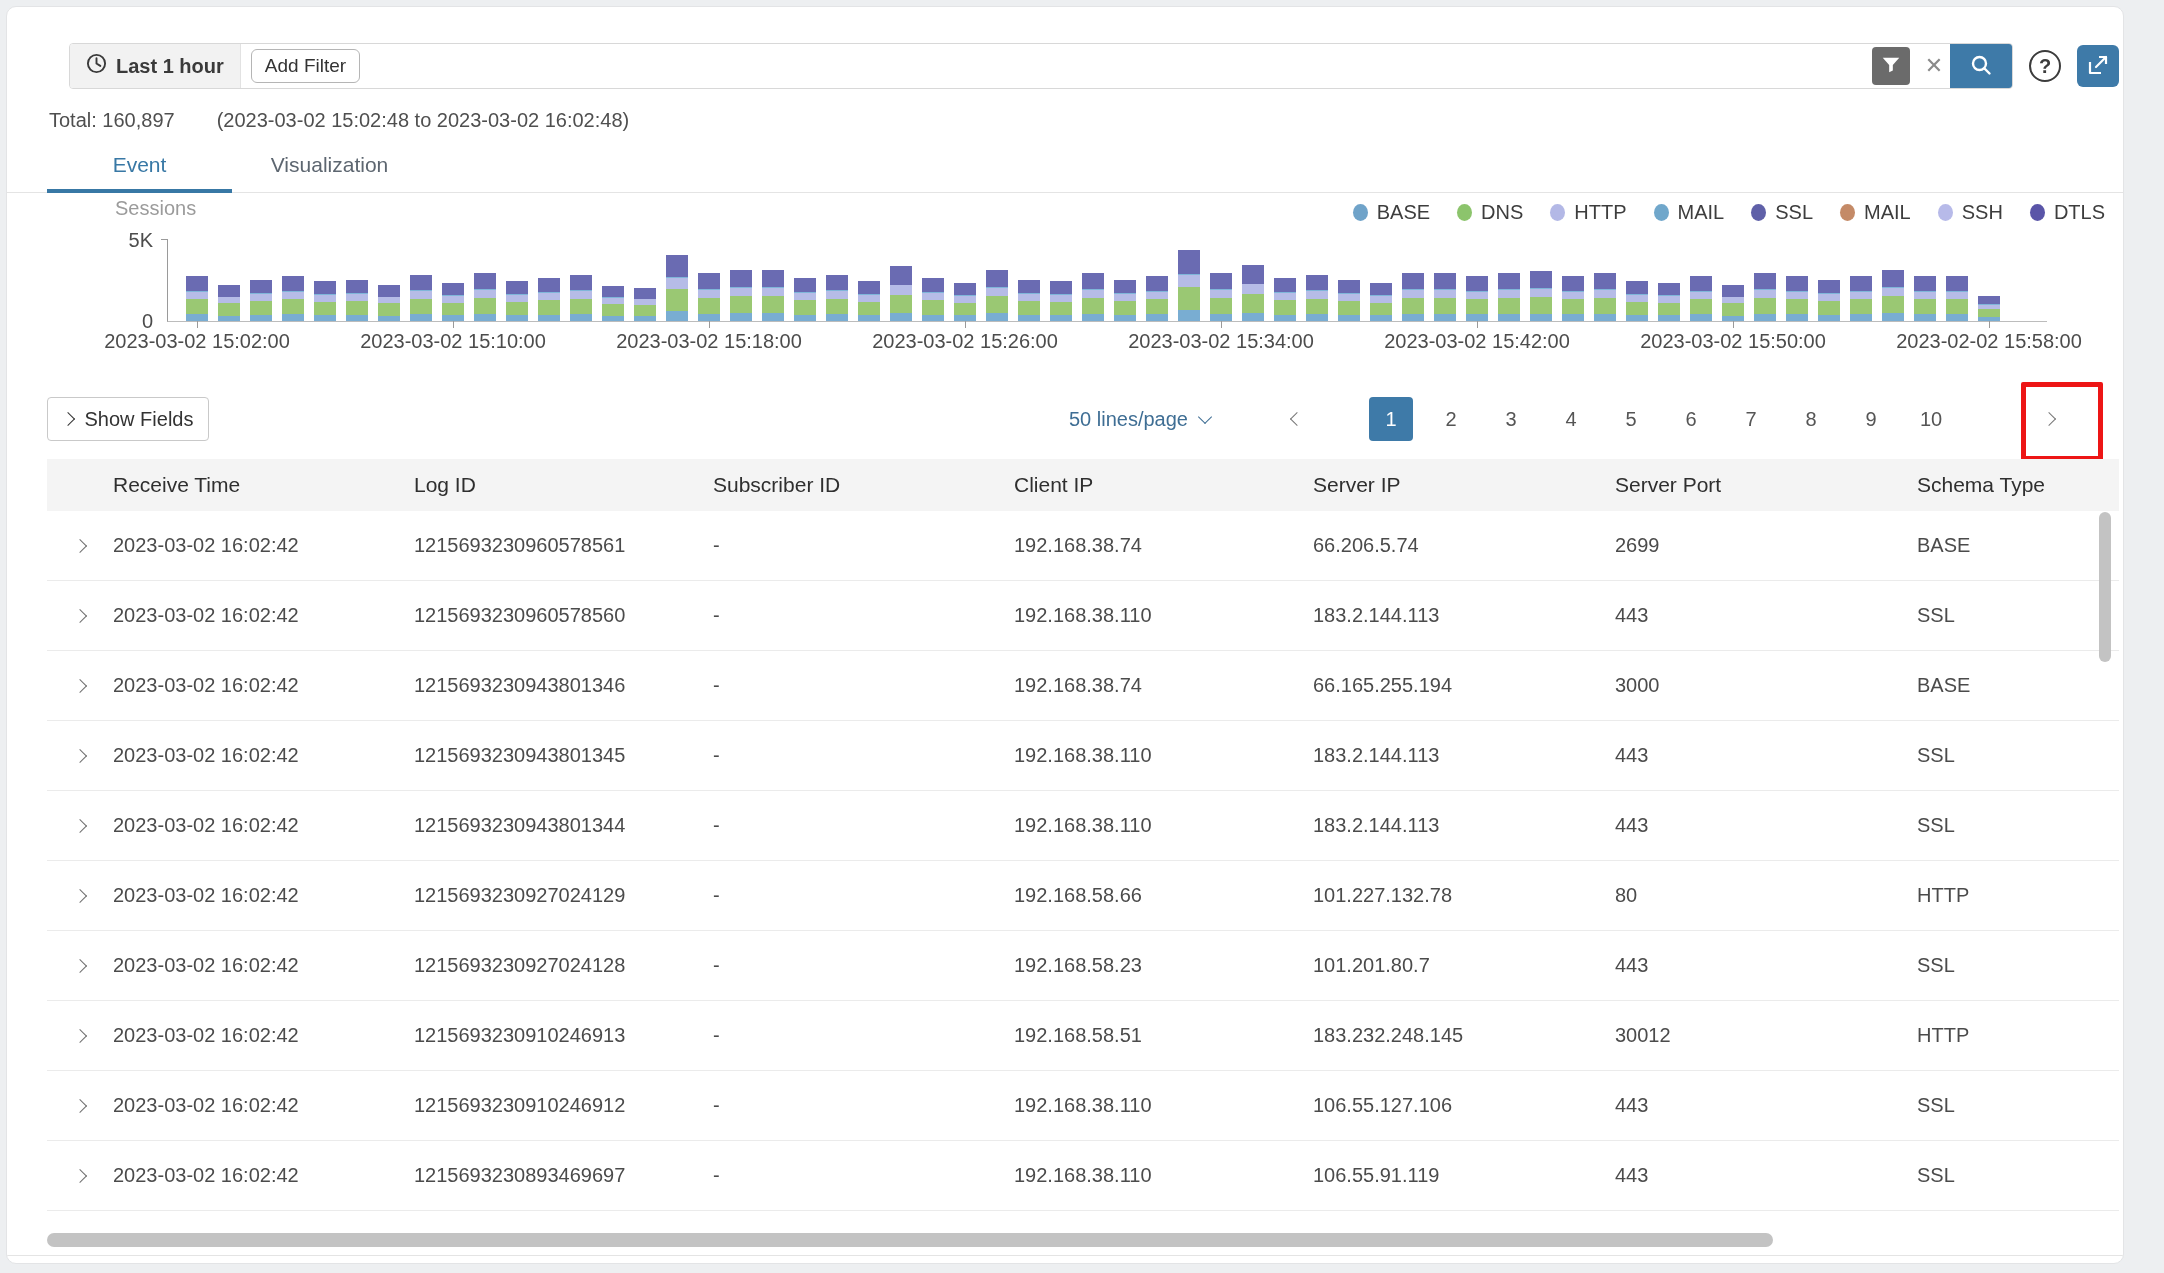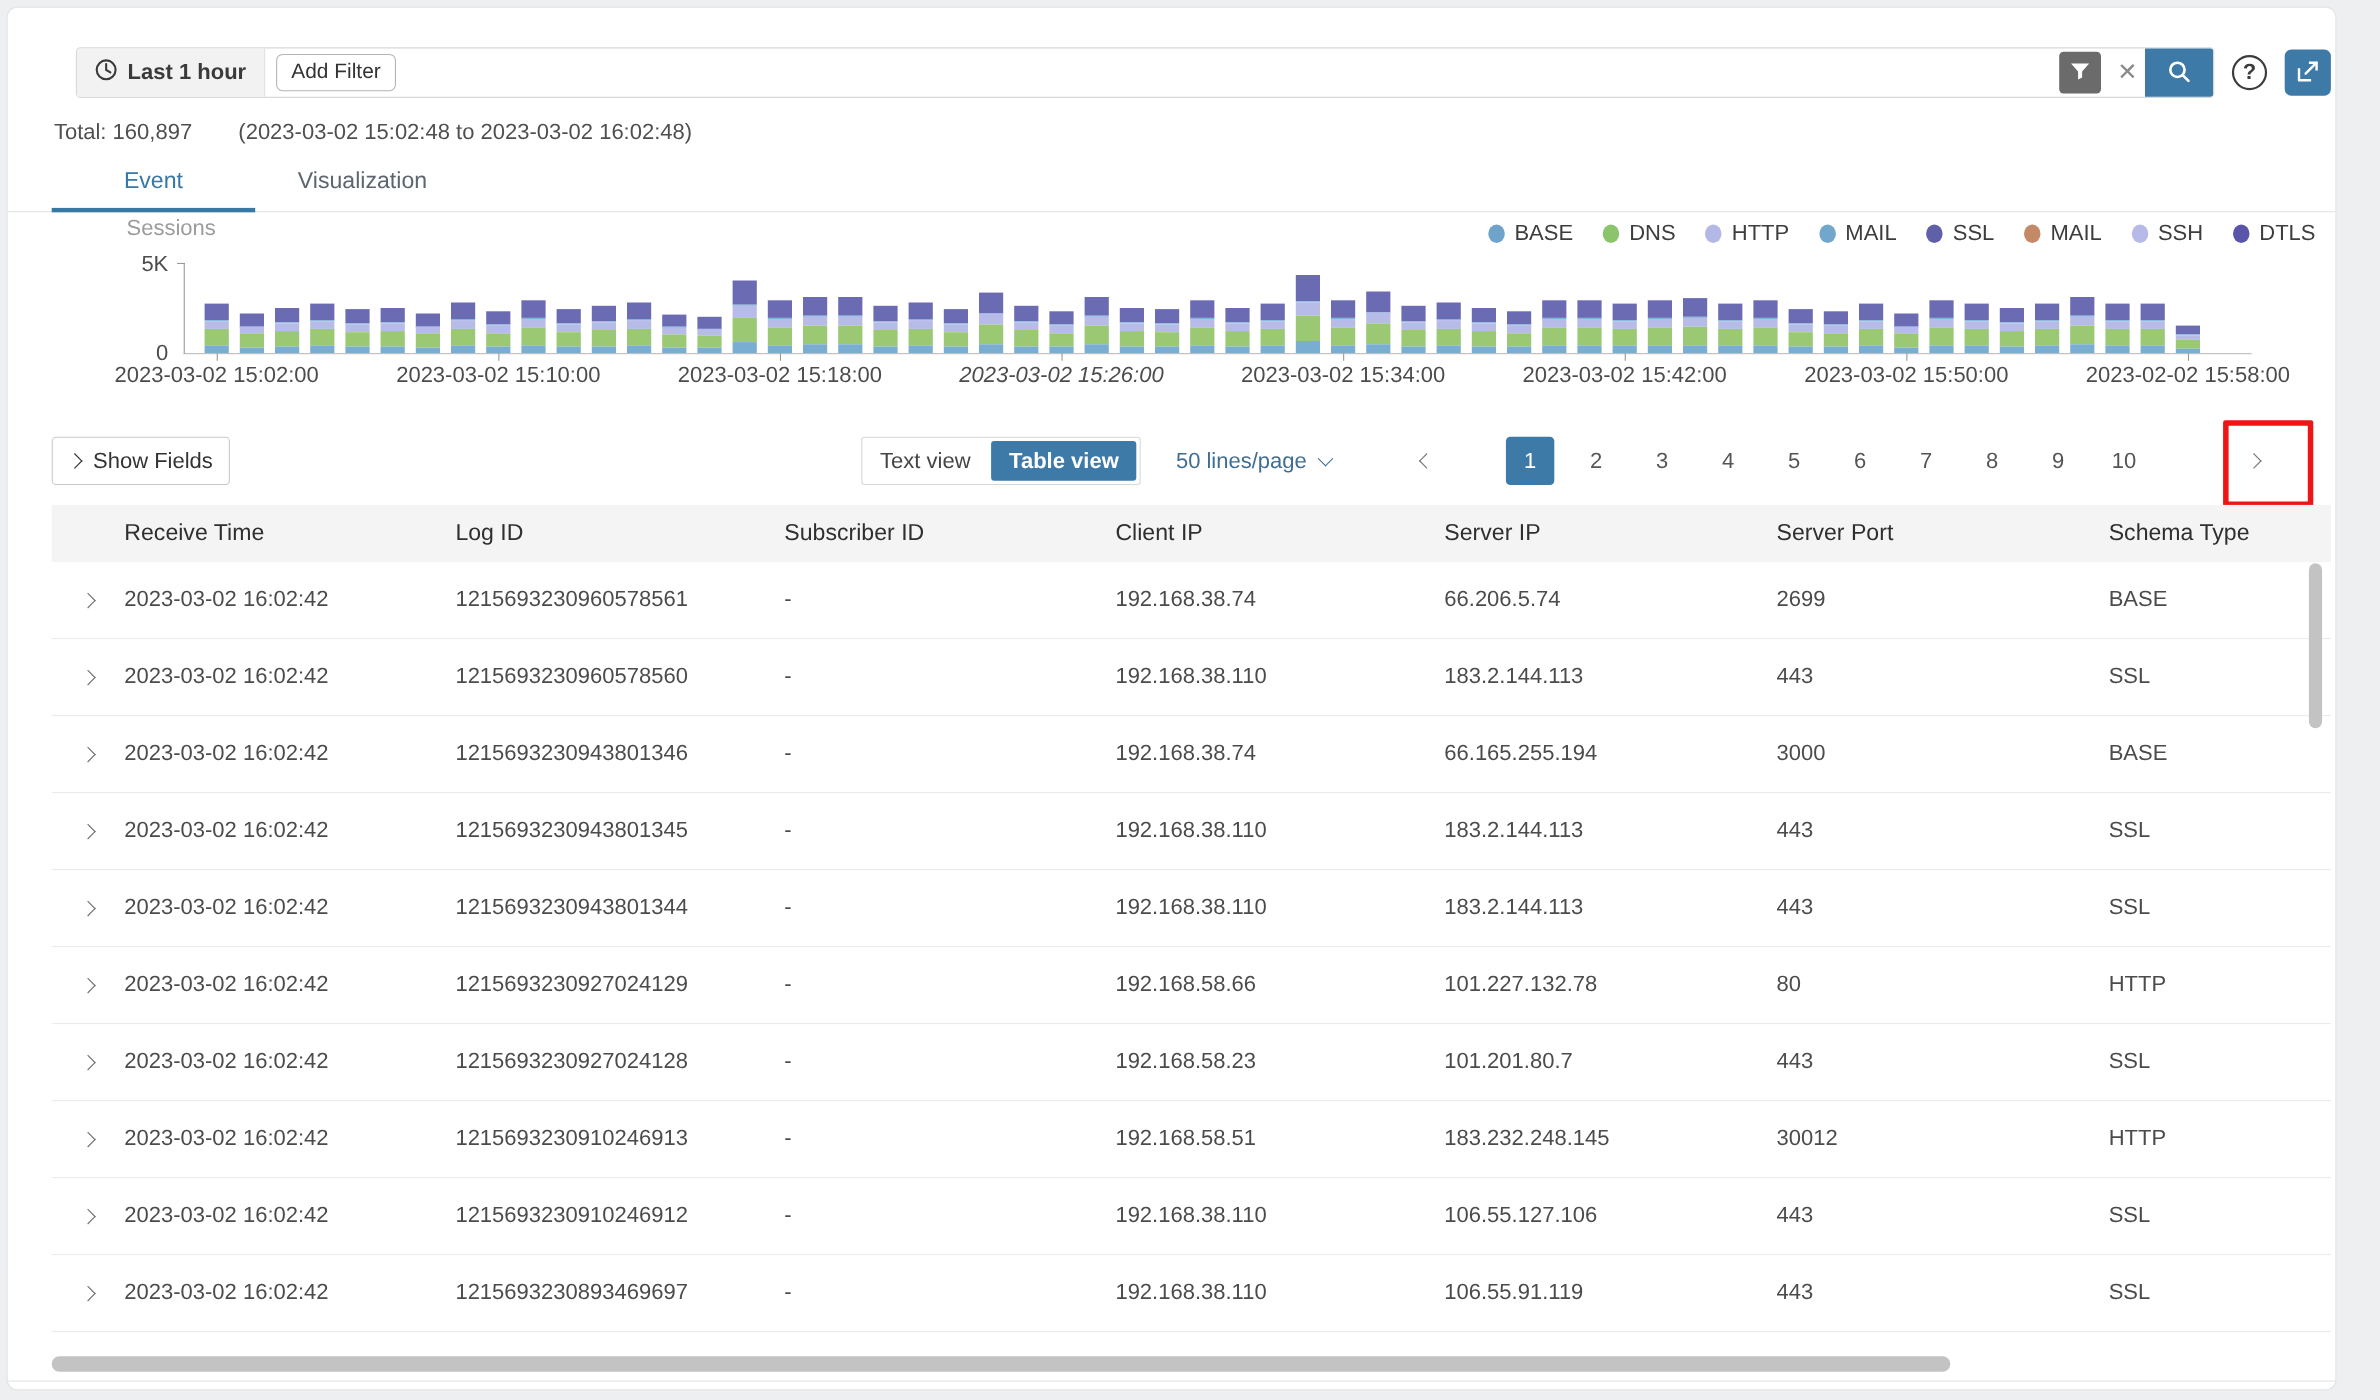--- a/index.html
+++ b/index.html
@@ -571,39 +571,35 @@
         <div style="height: 0.8px; background: rgb(127, 182, 217);"></div>
         <div style="height: 7.6px; background: rgb(106, 107, 178);"></div>
       </div>
       <div class="xtick" style="left: 29px;"></div>
       <div class="xlabel" style="left: -121px;">2023-03-02 15:02:00</div>
       <div class="xtick" style="left: 285px;"></div>
       <div class="xlabel" style="left: 135px;">2023-03-02 15:10:00</div>
       <div class="xtick" style="left: 541px;"></div>
       <div class="xlabel" style="left: 391px;">2023-03-02 15:18:00</div>
       <div class="xtick" style="left: 797px;"></div>
-      <div class="xlabel" style="left: 647px; font-style: italic;">2023-03-02 15:26:00</div>
+      <div class="xlabel" style="left: 647px;">2023-03-02 15:26:00</div>
       <div class="xtick" style="left: 1053px;"></div>
       <div class="xlabel" style="left: 903px;">2023-03-02 15:34:00</div>
       <div class="xtick" style="left: 1309px;"></div>
       <div class="xlabel" style="left: 1159px;">2023-03-02 15:42:00</div>
       <div class="xtick" style="left: 1565px;"></div>
       <div class="xlabel" style="left: 1415px;">2023-03-02 15:50:00</div>
       <div class="xtick" style="left: 1821px;"></div>
       <div class="xlabel" style="left: 1671px;">2023-02-02 15:58:00</div>
     </div>
 
   <button class="show-fields">
     <span class="chev r thin"></span>
     <span>Show Fields</span>
   </button>
-  <div class="view-toggle">
-    <button class="view-text">Text view</button>
-    <button class="view-table">Table view</button>
-  </div>
   <button class="lines-page">
     <span>50 lines/page</span>
     <span class="chev d thin"></span>
   </button>
   <button class="page-prev">
     <span class="chev l thin"></span>
   </button>
   <div class="pages">
       <button class="page-btn active">1</button>
       <button class="page-btn">2</button>

